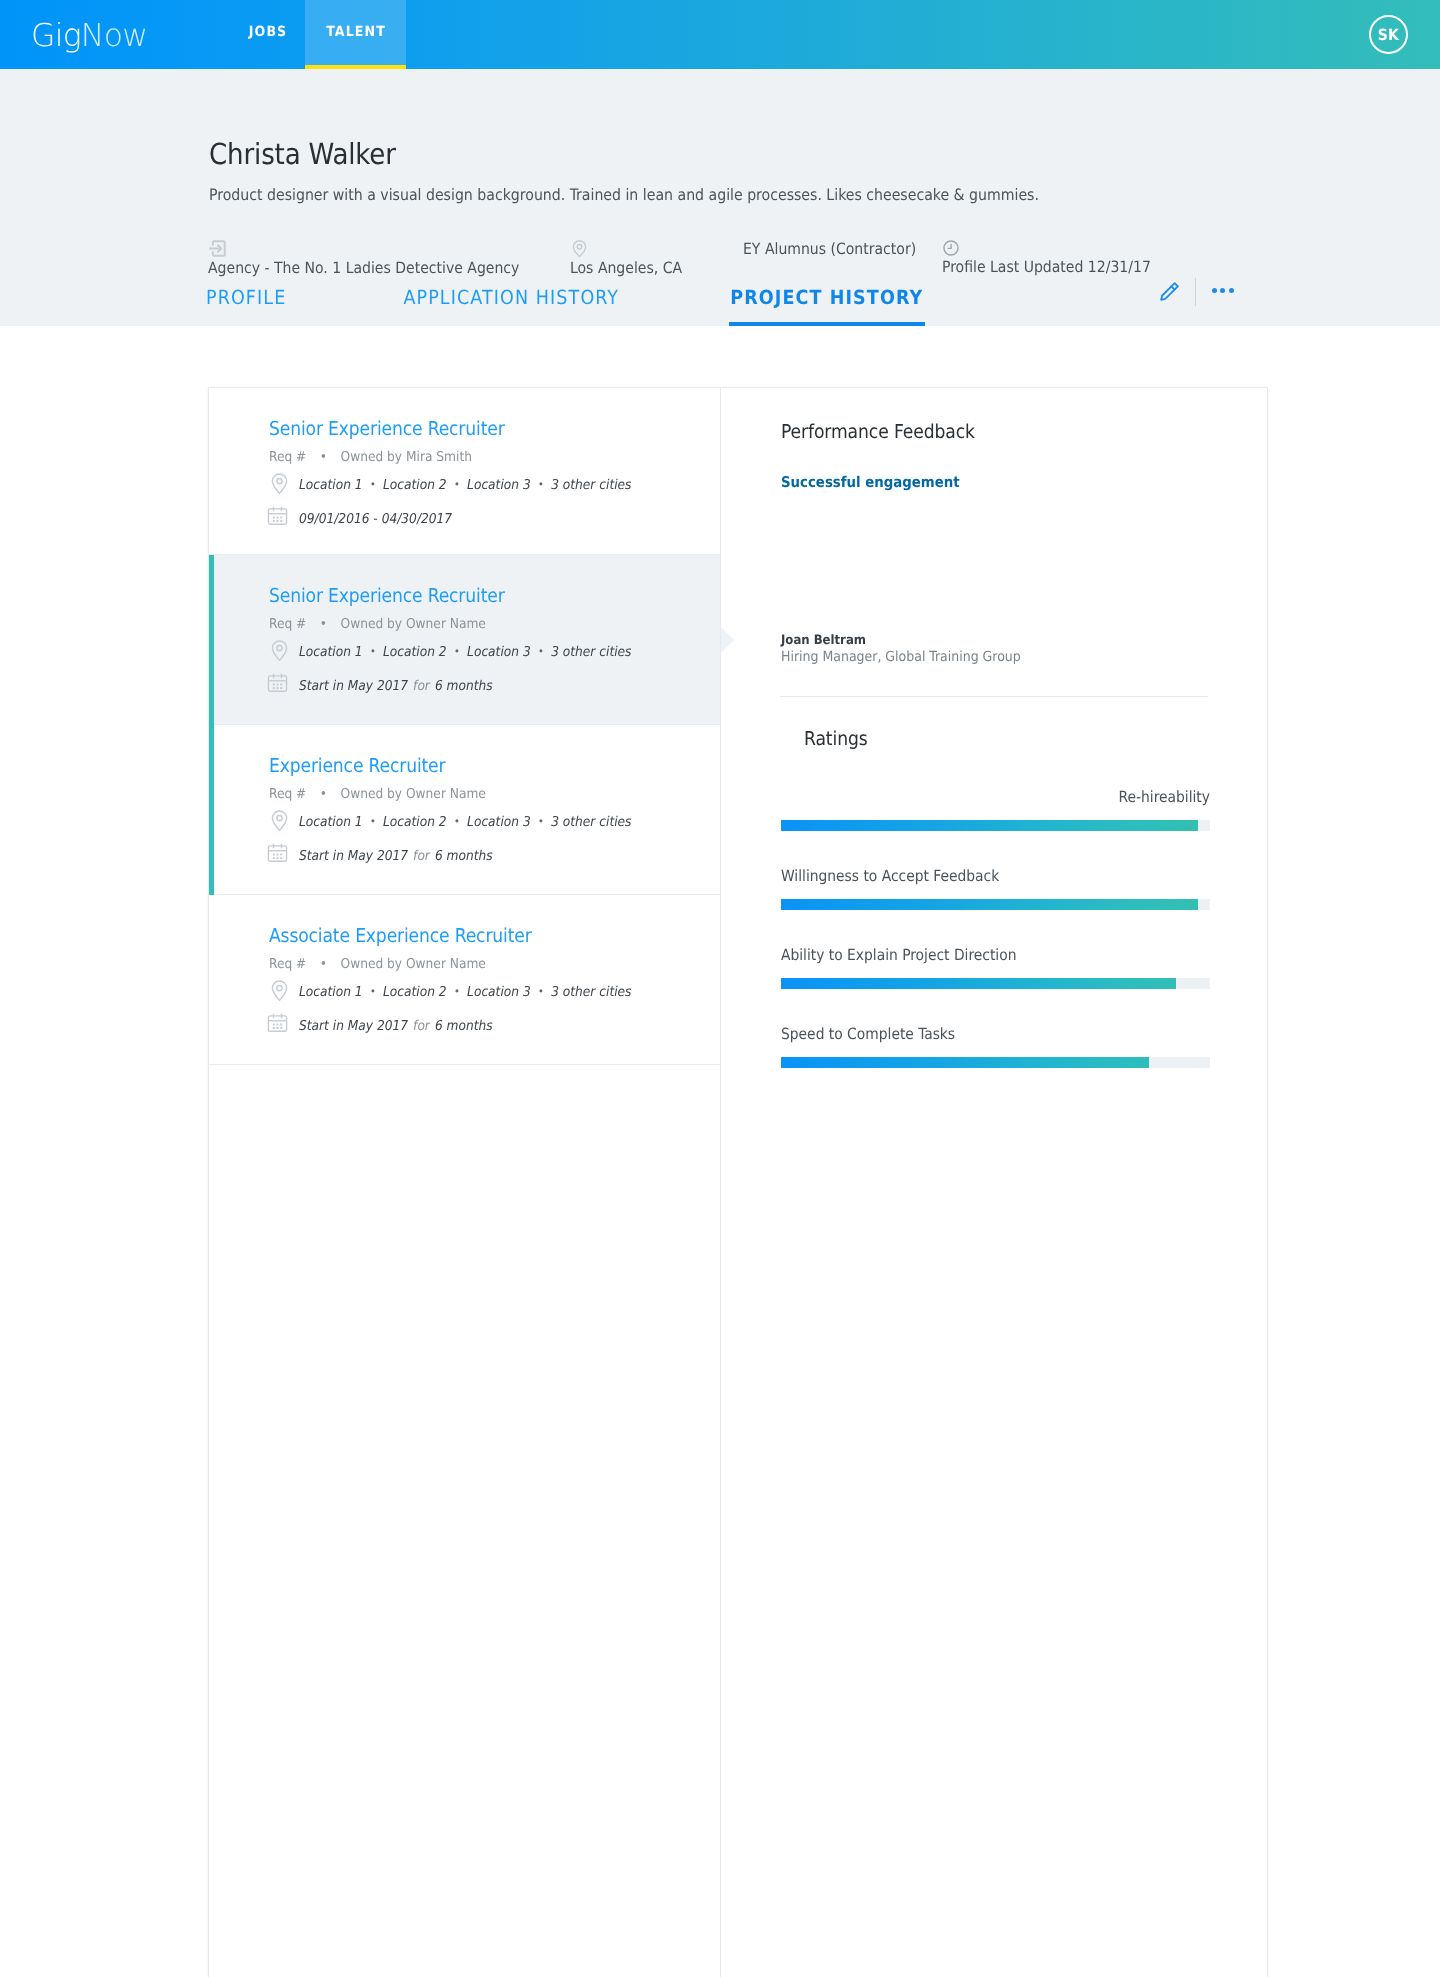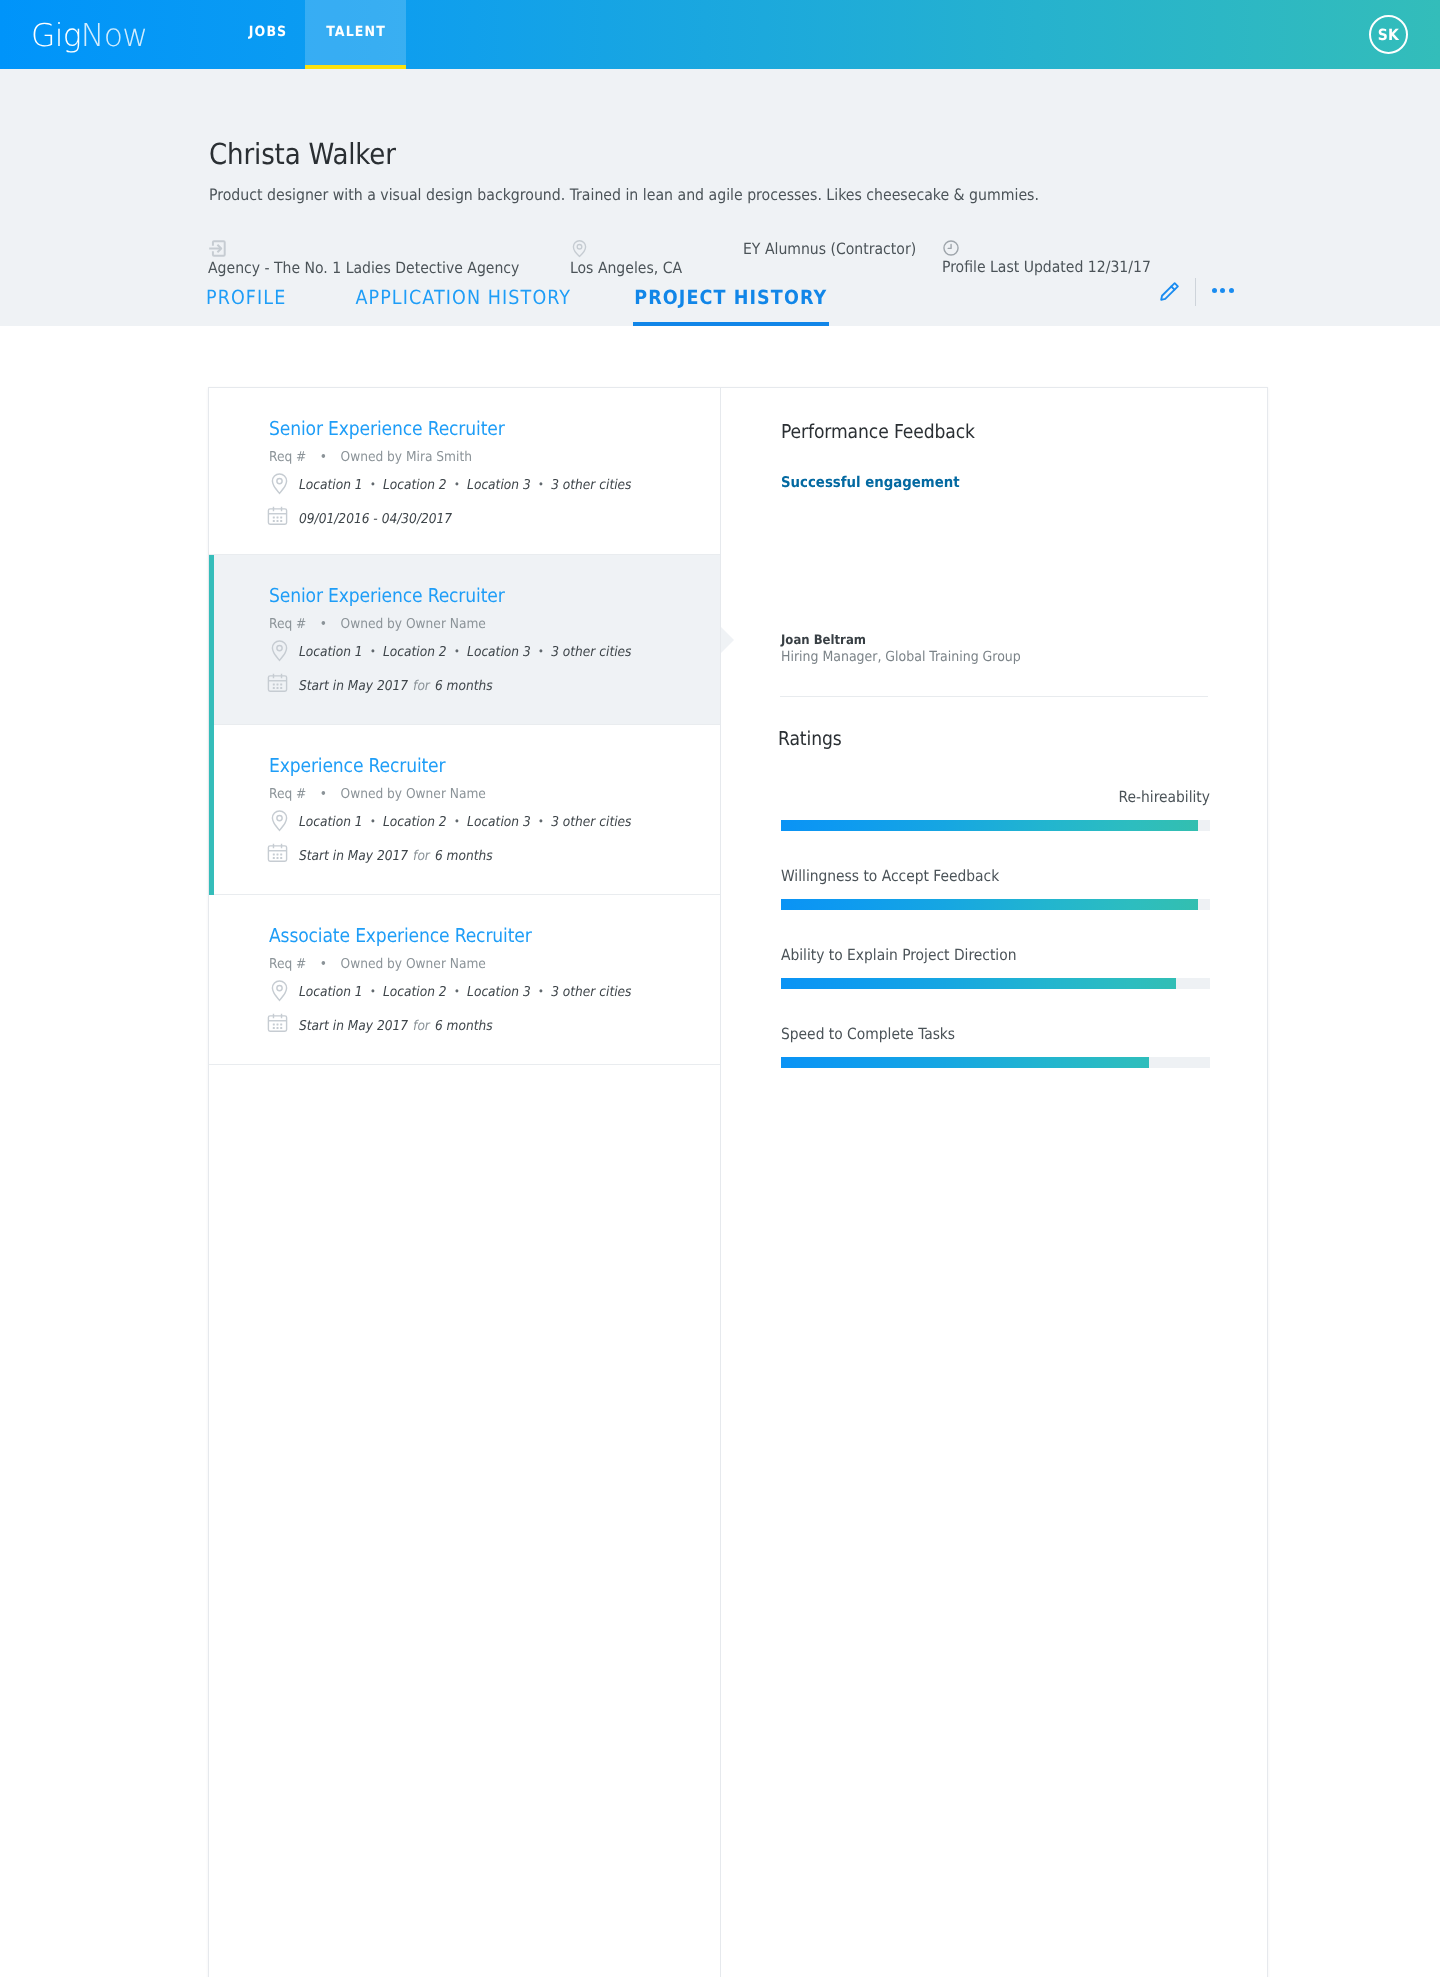--- a/index.html
+++ b/index.html
@@ -74,21 +74,21 @@
   .pmeta {
     position: absolute; left: 0; top: 227px;
     font-size: 15.6px; line-height: 21px; color: #4b5358;
   }
   .pmeta .item { position: absolute; top: 12px; display: flex; align-items: flex-start; height: 21px; white-space: nowrap; flex-direction: column; }
   .pmeta .ic { display: flex; align-items: center; }
 
   
   .tabstrip {
     position: absolute; left: 206px; top: 287px;
-    display: flex; align-items: flex-start;
+    display: flex; align-items: flex-start; gap: 48px;
   }
   .tab {
     font-size: 19.5px; line-height: 22px; color: #1e9df7; letter-spacing: 1.1px;
     position: relative; font-weight: 400; white-space: nowrap;
   }
   .tab.sel { color: #1186e8; font-weight: 700; letter-spacing: 1.1px; }
   .tab.sel::after {
     content: ""; position: absolute; left: -1px; right: -2px; top: 35px;
     height: 4px; background: #1186e8;
   }
@@ -144,21 +144,21 @@
   .pline4 .for { color: #8b9398; margin: 0 5px; }
 
   
   .detail { position: absolute; left: 0; top: 0; width: 1059px; height: 100%; }
   .dtitle { position: absolute; left: 572px; top: 31px; font-size: 19.1px; line-height: 26px; color: #2a2f33; letter-spacing: -0.1px; }
   .fbtitle { position: absolute; left: 572px; top: 85px; font-size: 14.8px; line-height: 20px; font-weight: 700; color: #0369a1; }
   .fbbody { position: absolute; left: 572px; top: 105px; width: 434px; font-size: 14.75px; font-style: italic; color: #41484d; line-height: 28px; }
   .author { position: absolute; left: 572px; top: 243px; font-size: 13px; line-height: 19px; font-weight: 700; color: #383f44; }
   .authsub { position: absolute; left: 572px; top: 260px; font-size: 13.95px; line-height: 19px; color: #7b8388; }
   .hr { position: absolute; left: 571px; top: 308px; height: 1px; background: #e8ebee; width: 428px; }
-  .rtitle { position: absolute; left: 569px; top: 338px; font-size: 19.1px; line-height: 26px; color: #2a2f33; letter-spacing: -0.1px; }
+  .rtitle { position: absolute; left: 595px; top: 338px; font-size: 19.1px; line-height: 26px; color: #2a2f33; letter-spacing: -0.1px; }
   .rate { position: absolute; left: 572px; }
   .rate .lbl { font-size: 15.4px; line-height: 21px; color: #4b5358; }
   .rate .track {
     width: 429px; height: 11px; background: #eef1f4; margin-top: 12px; position: relative;
   }
   .rate .fill {
     position: absolute; left: 0; top: 0; bottom: 0;
     background-image: linear-gradient(90deg, #0a93f5 0%, #0e9bef 16%, #16a6e2 38%, #22b5cf 62%, #2dbdbf 82%, #34bfad 100%);
     background-size: 429px 11px;
     background-repeat: no-repeat;

